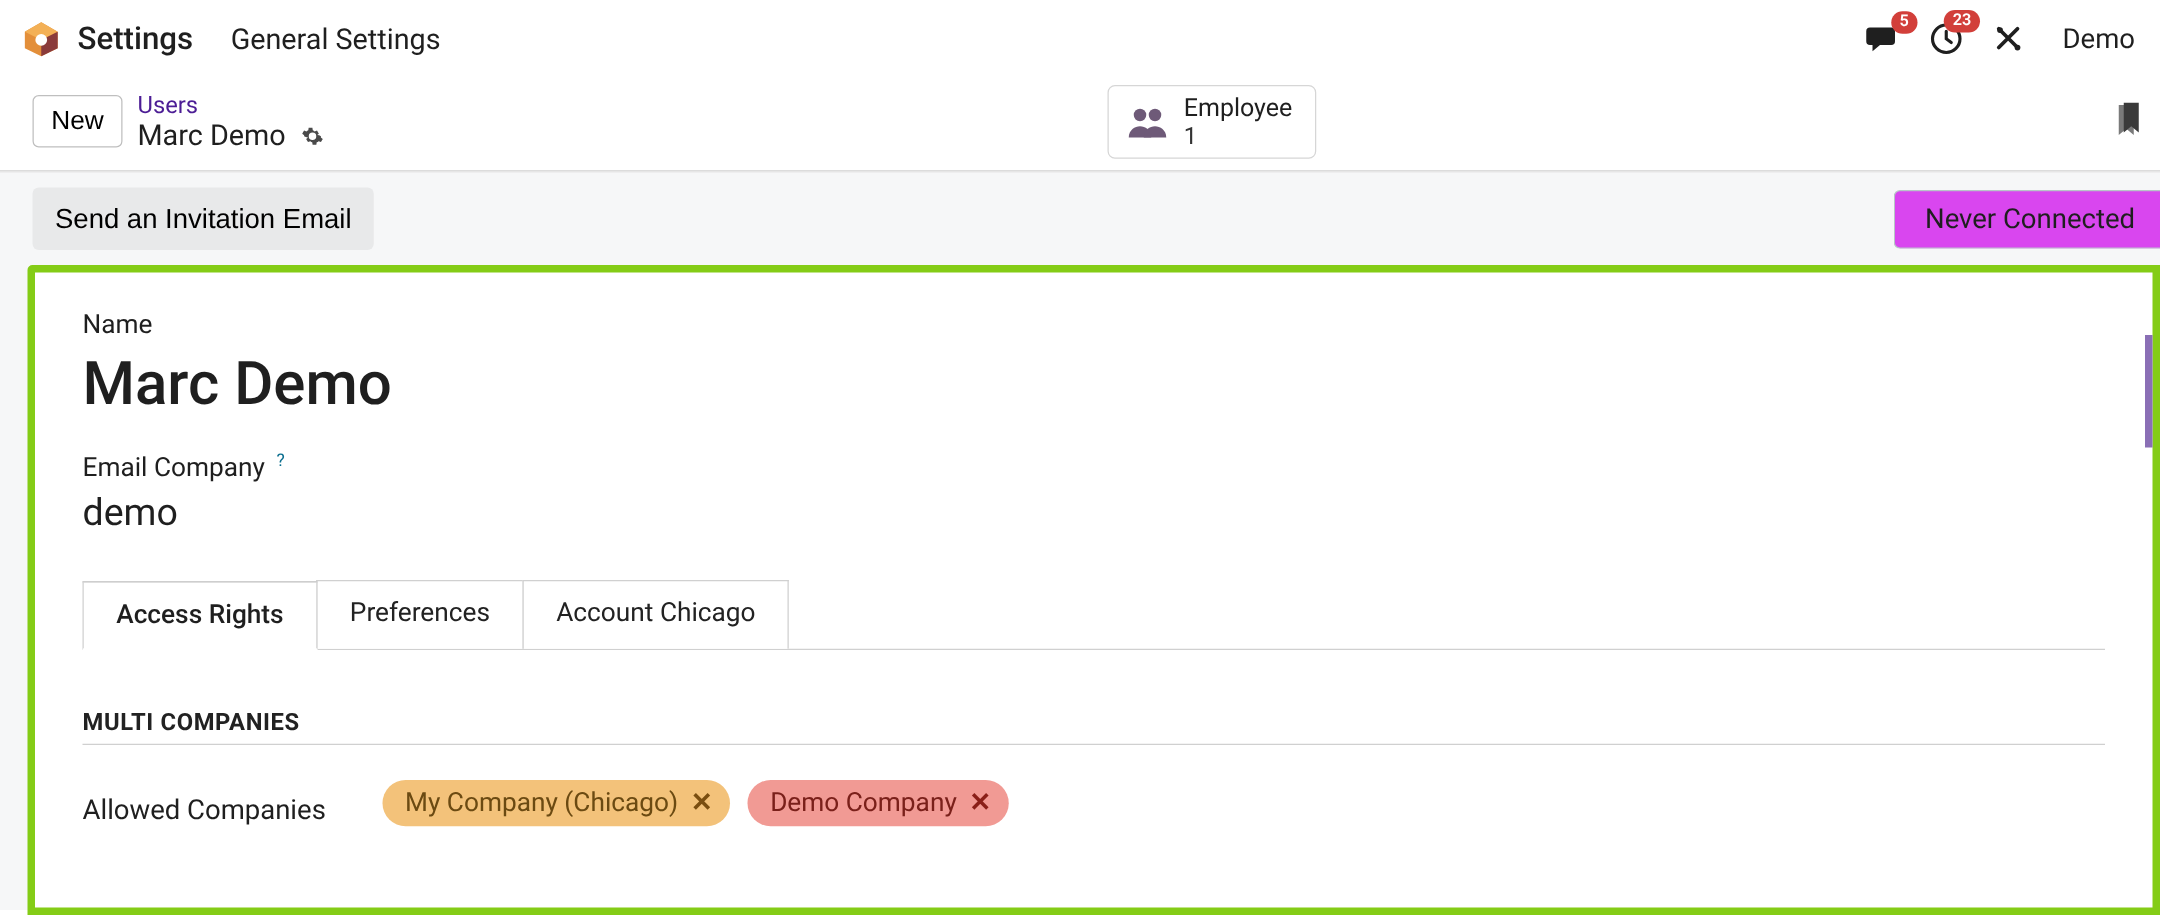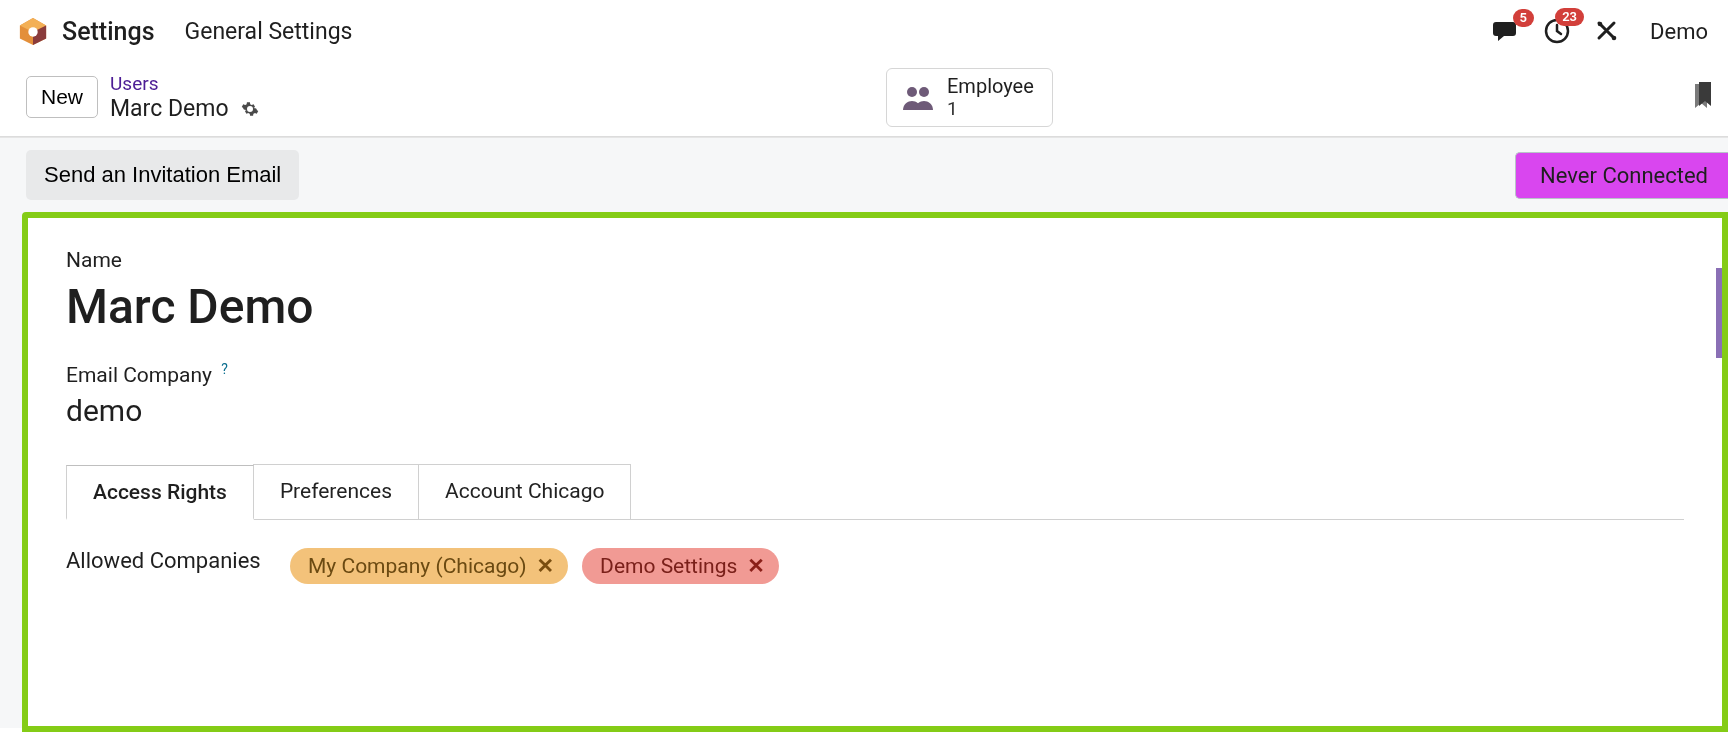--- a/index.html
+++ b/index.html
@@ -94,21 +94,21 @@
   .tab:not(.active){ border-top:1px solid #d0d0d0; border-left:1px solid #d0d0d0; border-right:1px solid #d0d0d0; }
   .tab.active { border-top:1px solid #bfbfbf; border-bottom:2px solid #fff; position:relative; top:1px; font-weight:500;}
   .tab:not(.active){ color:#222; }
 
   .section-title {
     font-size:19px; font-weight:700; letter-spacing:0.5px;
     margin-top:46px; padding-bottom:6px; border-bottom:1px solid #d0d0d0;
     color:#222;
   }
 
-  .field-row { display:flex; align-items:flex-start; margin-top:28px; gap:24px; }
+  .field-row { display:flex; align-items:flex-end; margin-top:28px; gap:40px; }
   .field-row .row-label { font-size:22px; min-width:200px; }
 
   .tag {
     display:inline-flex; align-items:center; border-radius:999px;
     padding:6px 14px 6px 18px; font-size:21px; gap:10px; cursor:default;
   }
   .tag .x { cursor:pointer; font-weight:700; }
   .tag.orange { background:#f3c27a; color:#6b4a12; }
   .tag.orange .x { color:#7a4e10; }
   .tag.red { background:#f19a94; color:#7a201a; }
@@ -211,25 +211,26 @@
       <span class="help">?</span>
     </div>
     <div class="field-value">demo</div>
 
     <div class="tabs">
       <div class="tab active">Access Rights</div>
       <div class="tab">Preferences</div>
       <div class="tab">Account Chicago</div>
     </div>
 
+    <div class="section-title">MULTI COMPANIES</div>
 
     <div class="field-row">
       <span class="row-label">Allowed Companies</span>
       <span id="tags-container"><span class="tag orange">
             <span>My Company (Chicago)</span>
             <span class="x">✕</span>
           </span><span> </span><span class="tag red" style="margin-left: 10px;">
-            <span>Demo Settings</span>
+            <span>Demo Company</span>
             <span class="x">✕</span>
           </span></span>
     </div>
   </div>
 </div>
 
 </body></html>

